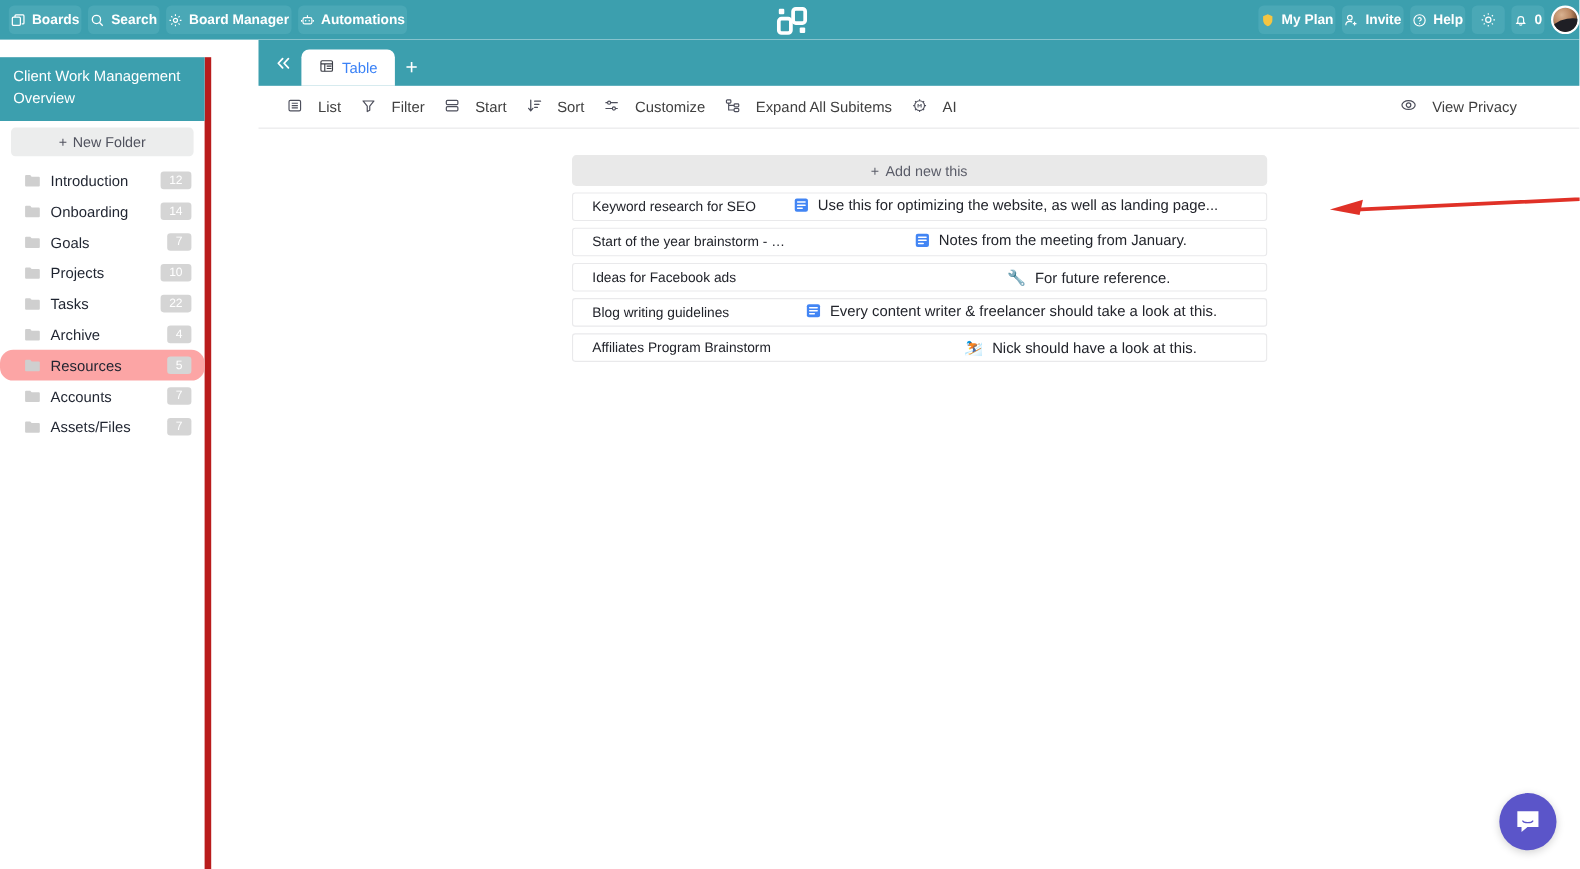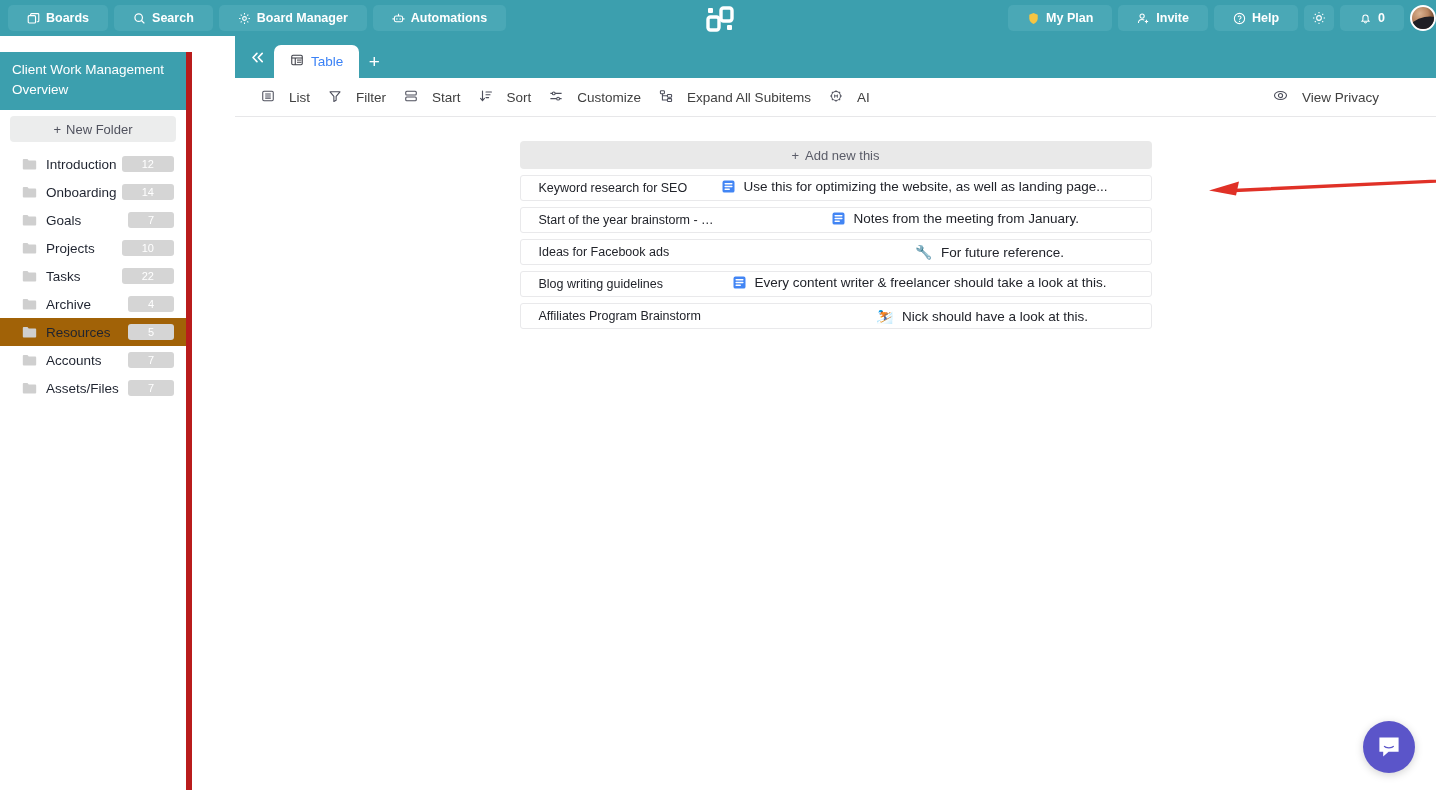--- a/index.html
+++ b/index.html
@@ -18,21 +18,21 @@
     background: #3c9fae;
     display: flex; align-items: center;
   }
   .topbar-left { display: flex; align-items: center; gap: 6px; padding-left: 8px; }
   .topbar-right {
     position: absolute; right: 0; top: 0; height: 36px;
     display: flex; align-items: center; gap: 6px;
   }
   .tb-btn {
     display: flex; align-items: center; gap: 6px;
-    height: 26px; padding: 0 19px;
+    height: 26px; padding: 0 2px;
     background: #4aa8b6; border-radius: 5px;
     color: #ffffff; font-size: 12.5px; font-weight: bold;
     white-space: nowrap; cursor: pointer; user-select: none;
   }
   .tb-btn.icononly { padding: 0 8px; }
   .tb-icon { display: inline-flex; align-items: center; }
   .tb-icon svg { display: block; }
 
   .logo {
     position: absolute; left: 706px; top: 6px;
@@ -71,25 +71,25 @@
     display: flex; align-items: center; justify-content: center;
     gap: 5px; color: #50525e; font-size: 13px; cursor: pointer;
     user-select: none;
   }
   .folder-list { margin-top: 8px; }
   .folder-row {
     display: flex; align-items: center;
     height: 28px; padding: 0 12px 0 22px;
     cursor: pointer; user-select: none;
   }
-  .folder-row.active { background: #a16207; }
+  .folder-row.active { background: #fca5a5; border-radius: 12px; }
   .folder-ico { width: 16px; margin-right: 8px; display: flex; align-items: center; }
   .folder-name { flex: 1; font-size: 13.5px; color: #1f2430; }
   .folder-count {
-    min-width: 18px; height: 16px; padding: 0 20px;
+    min-width: 18px; height: 16px; padding: 0 8px;
     background: #d5d5d5; border-radius: 3px;
     color: #ffffff; font-size: 11px;
     display: flex; align-items: center; justify-content: center;
   }
 
   
   .main {
     position: absolute; left: 235px; top: 36px;
     width: 1201px; height: 754px;
     background: #ffffff;

